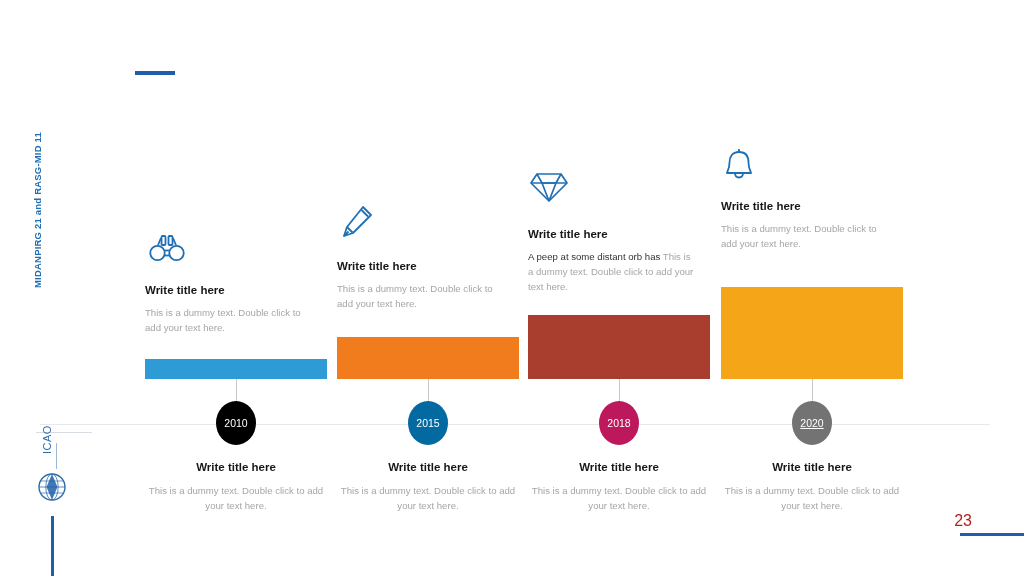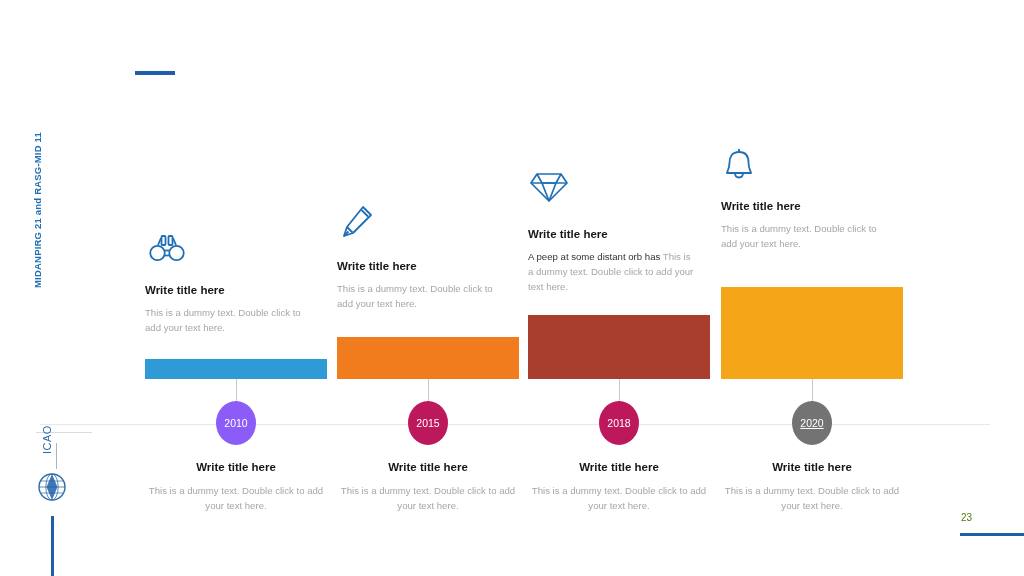--- a/index.html
+++ b/index.html
@@ -184,22 +184,22 @@
     font-size: 9.6px;
     line-height: 1.55;
     color: #a6a6a6;
   }
 
   
   .page-num {
     position: absolute;
     right: 52px;
     top: 512px;
-    font-size: 10px;
-    color: #4d7c0f;
+    font-size: 16px;
+    color: #b91c1c;
   }
   .page-rule {
     position: absolute;
     right: 0px;
     top: 533px;
     width: 64px;
     height: 3px;
     background: #1F5FA9;
   }
 </style>
@@ -238,39 +238,39 @@
       <circle cx="8.5" cy="21" r="7.2"></circle>
       <circle cx="27.5" cy="21" r="7.2"></circle>
       <path d="M15.7 18.5 h4.6"></path>
       <path d="M15.7 23.5 h4.6"></path>
     </svg>
   </div>
   <div class="top-title" style="top:284px;">Write title here</div>
   <div class="top-body" style="top:306px;"><span class="lead"></span><span>This is a dummy text. Double click to add your text here.</span></div>
   <div class="bar" style="top:359px;height:20px;background:#2E9BD6;"></div>
   <div class="connector" style="left:91px;top:379px;height:24px;"></div>
-  <div class="year-bubble" style="left:71px;top:401px;background:#8b5cf6;">2010</div>
+  <div class="year-bubble" style="left:71px;top:401px;background:#000000;">2010</div>
   <div class="bot-title">Write title here</div>
   <div class="bot-body">This is a dummy text. Double click to add your text here.</div>
 </div>
 
 <div class="col col-2">
   <div class="icon-wrap" style="top:204px;left:2px;">
     <svg width="36" height="36" viewBox="0 0 36 36" fill="none" stroke="#1F6FB5" stroke-width="1.8" stroke-linejoin="round">
       <path d="M24 3 L32 11 L14 29 L5 32 L8 23 Z"></path>
       <path d="M22.5 6 L29 12.5"></path>
       <path d="M8 23 L13.5 28.5"></path>
       <path d="M5 32 L9.5 27.5"></path>
     </svg>
   </div>
   <div class="top-title" style="top:260px;">Write title here</div>
   <div class="top-body" style="top:282px;"><span class="lead"></span><span>This is a dummy text. Double click to add your text here.</span></div>
   <div class="bar" style="top:337px;height:42px;background:#F07C1E;"></div>
   <div class="connector" style="left:91px;top:379px;height:24px;"></div>
-  <div class="year-bubble" style="left:71px;top:401px;background:#be185d;">2015</div>
+  <div class="year-bubble" style="left:71px;top:401px;background:#0369a1;">2015</div>
   <div class="bot-title">Write title here</div>
   <div class="bot-body">This is a dummy text. Double click to add your text here.</div>
 </div>
 
 <div class="col col-3">
   <div class="icon-wrap" style="top:170px;left:2px;">
     <svg width="38" height="34" viewBox="0 0 38 34" fill="none" stroke="#1F6FB5" stroke-width="1.7" stroke-linejoin="round">
       <path d="M7 4 H31 L37 13 L19 31 L1 13 Z"></path>
       <path d="M1 13 H37"></path>
       <path d="M7 4 L12 13 L19 31"></path>

